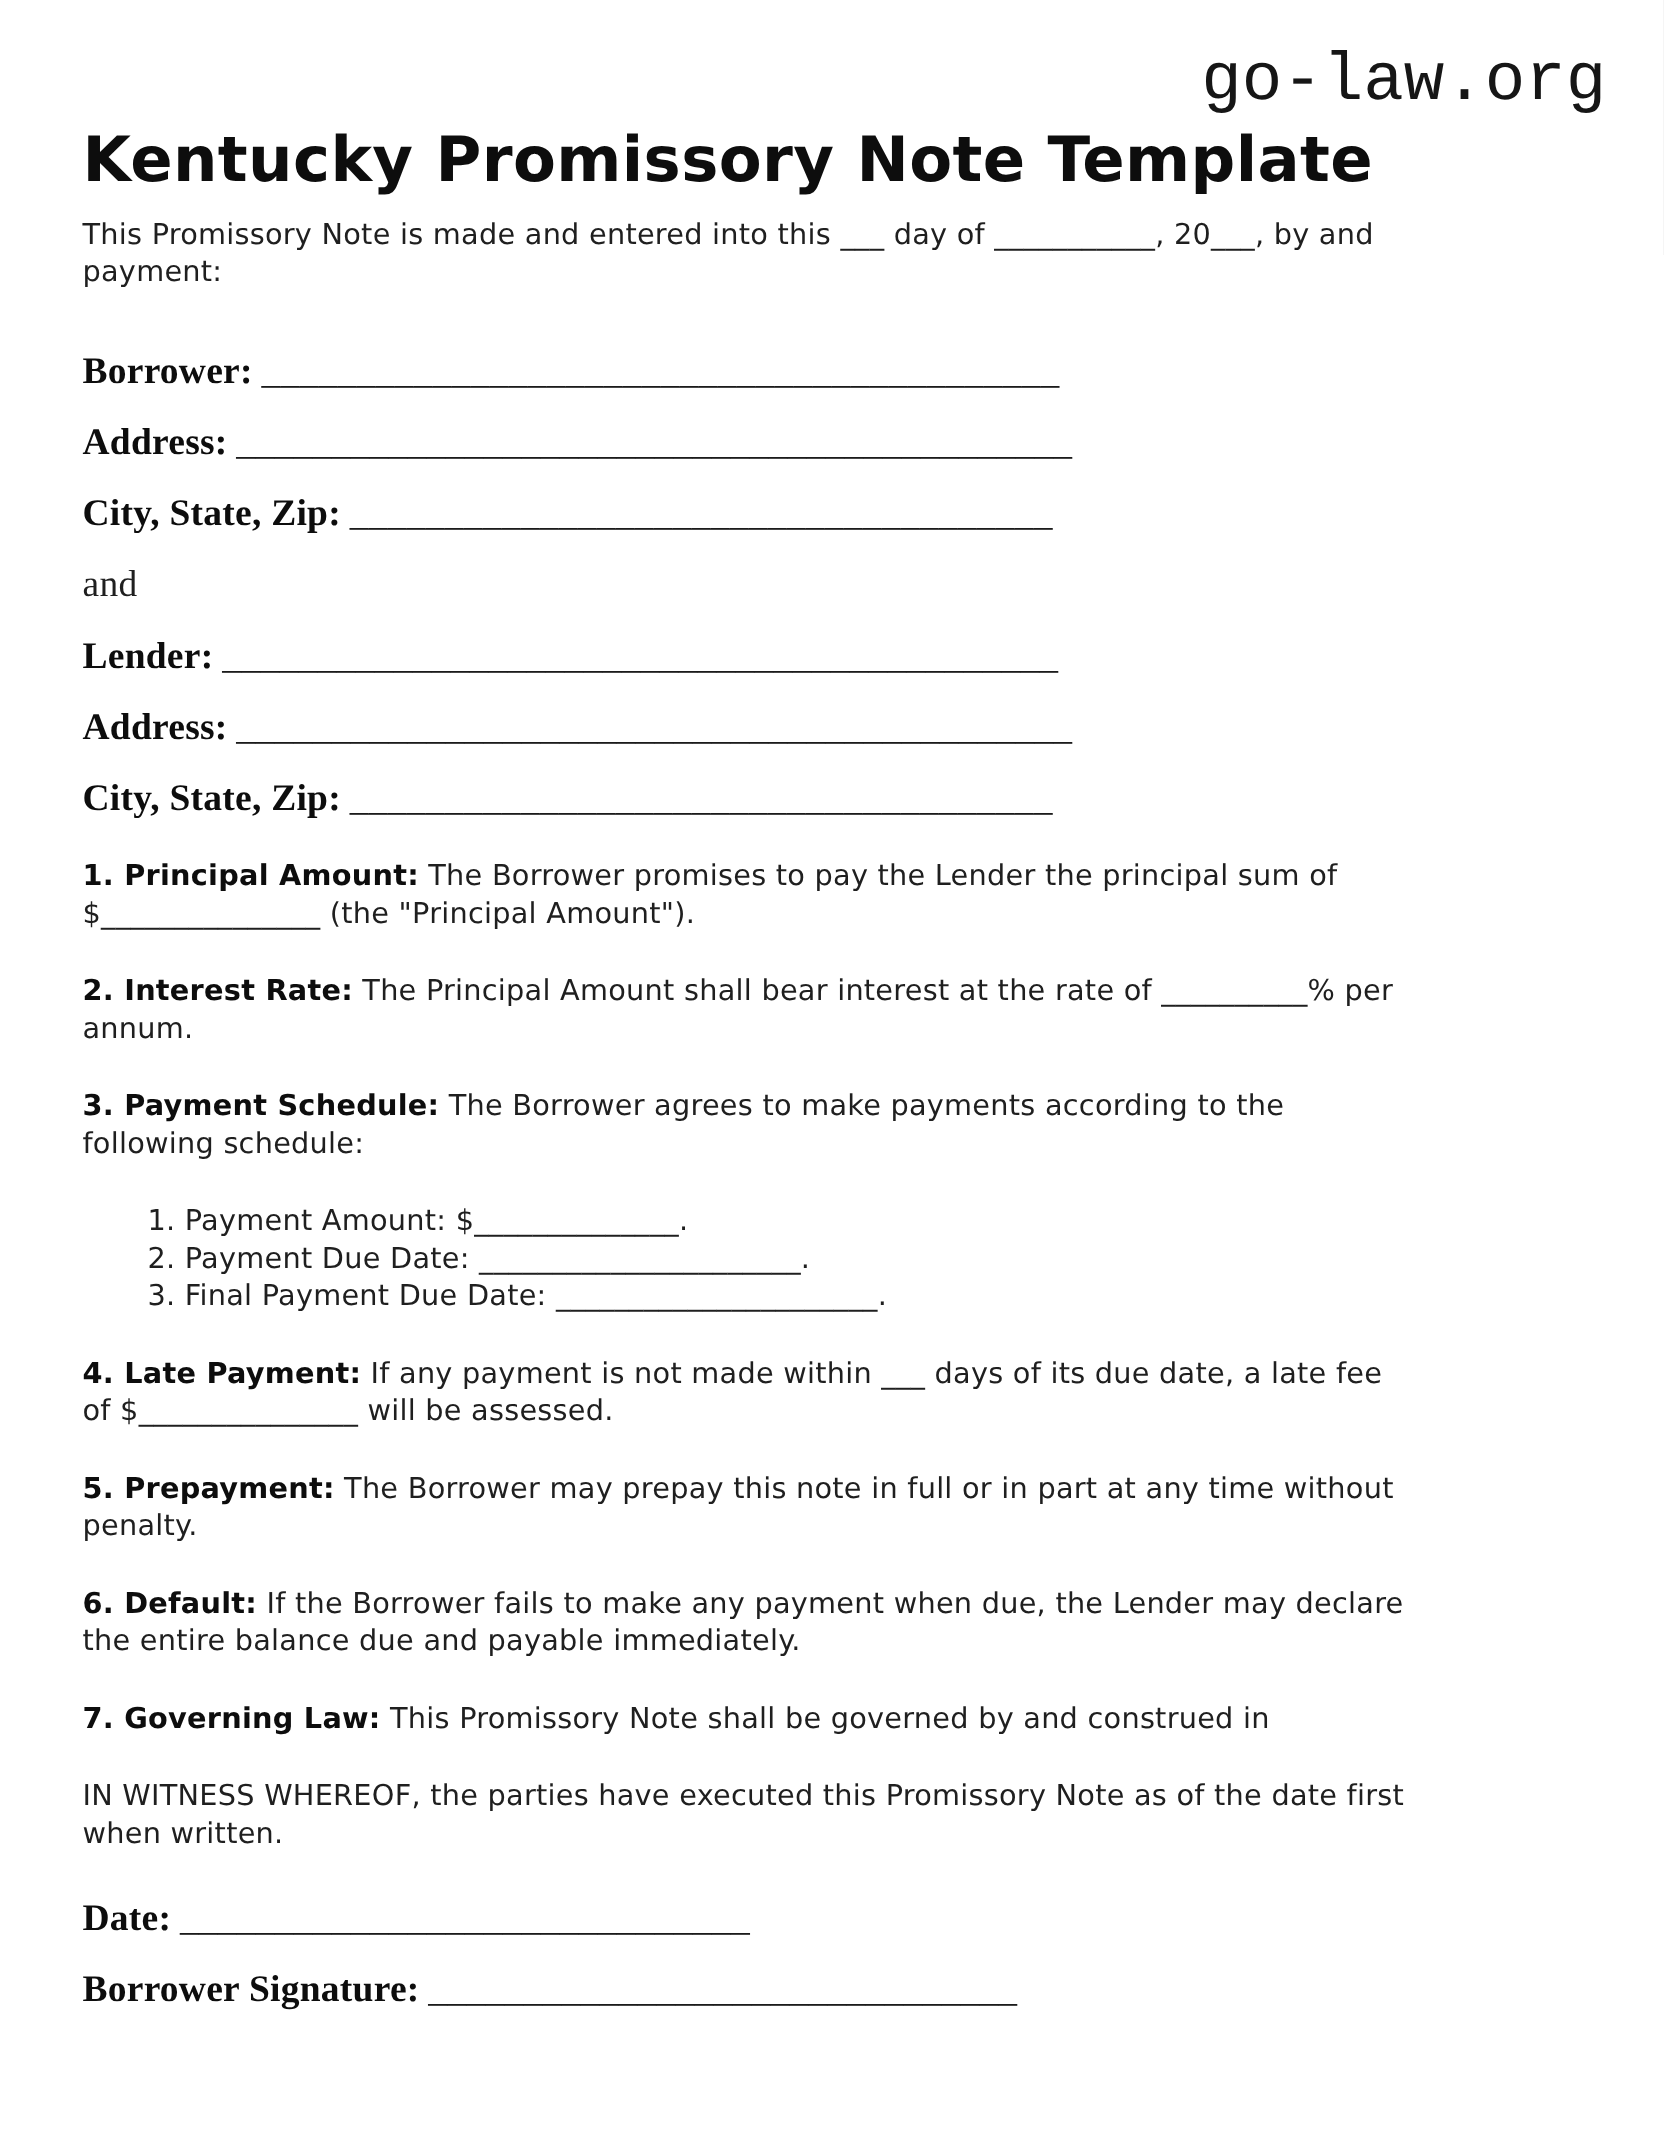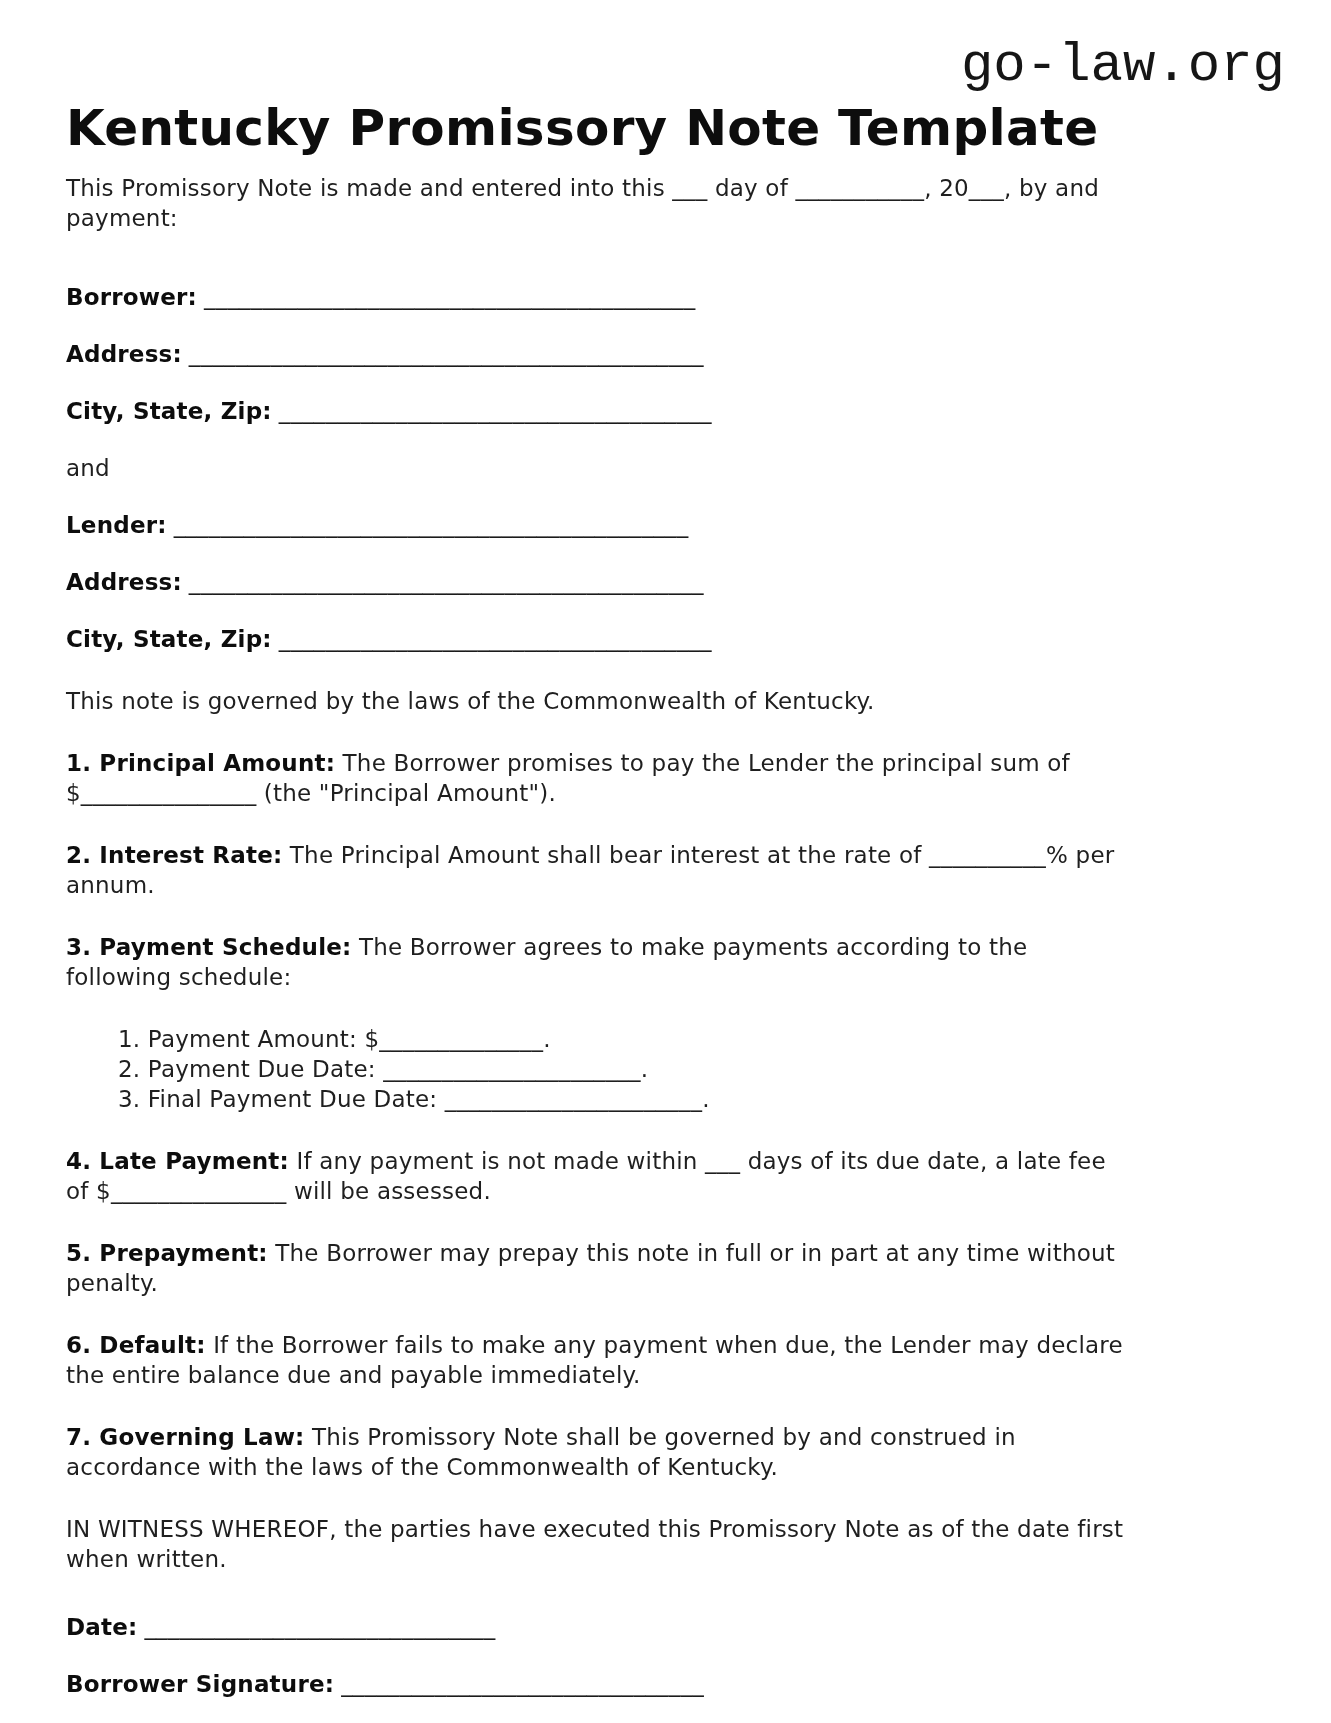--- a/index.html
+++ b/index.html
@@ -15,21 +15,21 @@
   }
   .title{
     font-size:50px;line-height:58px;font-weight:700;color:#0d0d0d;
     margin:4px 0 0 0;letter-spacing:0.3px;white-space:nowrap;
   }
   .para{font-size:23px;line-height:30px;margin:32px 0;letter-spacing:0.2px;}
   .intro{margin-top:16px;margin-bottom:49px;}
   .witness{margin-bottom:38px;}
   .line{display:block;white-space:nowrap;}
   .para b,.row b{font-weight:700;color:#0d0d0d;}
-  .row{font-size:23px;line-height:30px;margin:27px 0;letter-spacing:0.2px;white-space:nowrap;}
+  .row{font-size:30px;line-height:30px;margin:27px 0;letter-spacing:0.2px;white-space:nowrap;font-family:Liberation Serif, serif;}
   .blank{margin-left:7px;color:#1b1b1b;}
   .list{margin:27px 0;padding-left:52px;font-size:23px;line-height:30px;letter-spacing:0.2px;}
 </style>
 </head>
 <body>
 
 <div class="page">
 
   <div class="brand">go-law.org</div>
 
@@ -59,21 +59,20 @@
   </p>
 
   <p class="row">
     <b>Address:</b><span class="blank">____________________________________________</span>
   </p>
 
   <p class="row">
     <b>City, State, Zip:</b><span class="blank">_____________________________________</span>
   </p>
 
-  <p class="para">This note is governed by the laws of the Commonwealth of Kentucky.</p>
 
   <p class="para">
     <span class="line"><b>1. Principal Amount:</b><span> The Borrower promises to pay the Lender the principal sum of</span></span>
     <span class="line">$_______________ (the "Principal Amount").</span>
   </p>
 
   <p class="para">
     <span class="line"><b>2. Interest Rate:</b><span> The Principal Amount shall bear interest at the rate of __________% per</span></span>
     <span class="line">annum.</span>
   </p>
@@ -99,21 +98,20 @@
     <span class="line">penalty.</span>
   </p>
 
   <p class="para">
     <span class="line"><b>6. Default:</b><span> If the Borrower fails to make any payment when due, the Lender may declare</span></span>
     <span class="line">the entire balance due and payable immediately.</span>
   </p>
 
   <p class="para">
     <span class="line"><b>7. Governing Law:</b><span> This Promissory Note shall be governed by and construed in</span></span>
-    <span class="line">accordance with the laws of the Commonwealth of Kentucky.</span>
   </p>
 
   <p class="para witness">
     <span class="line">IN WITNESS WHEREOF, the parties have executed this Promissory Note as of the date first</span>
     <span class="line">when written.</span>
   </p>
 
   <p class="row">
     <b>Date:</b><span class="blank">______________________________</span>
   </p>

